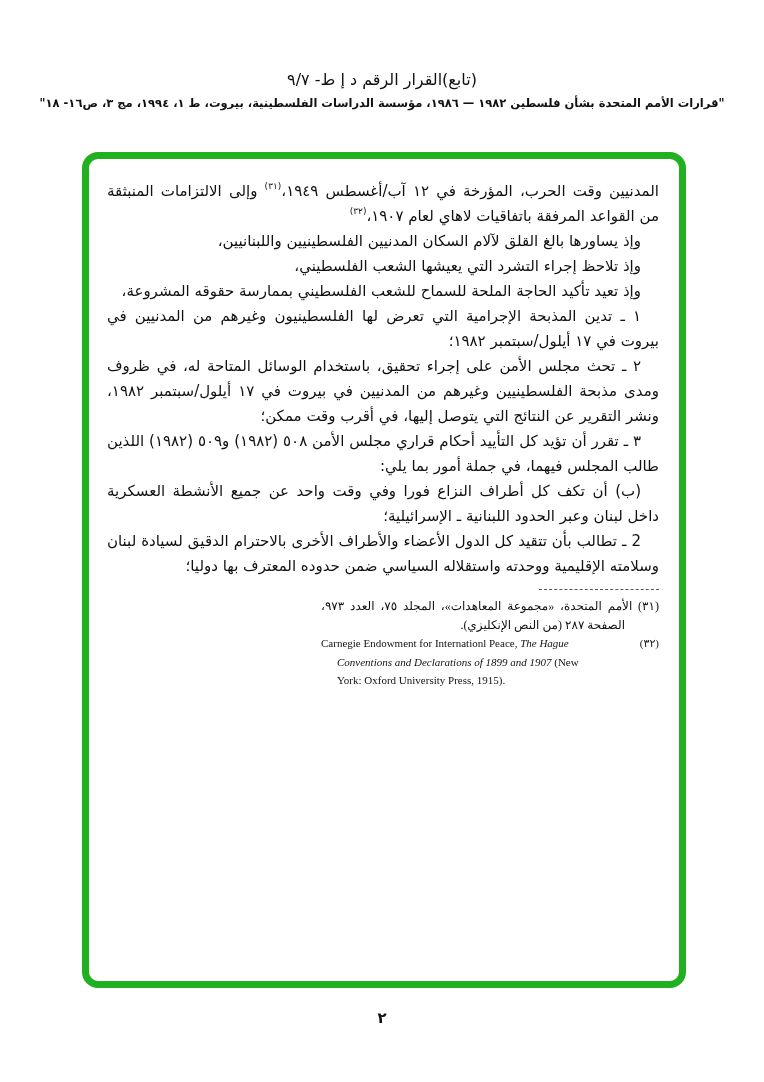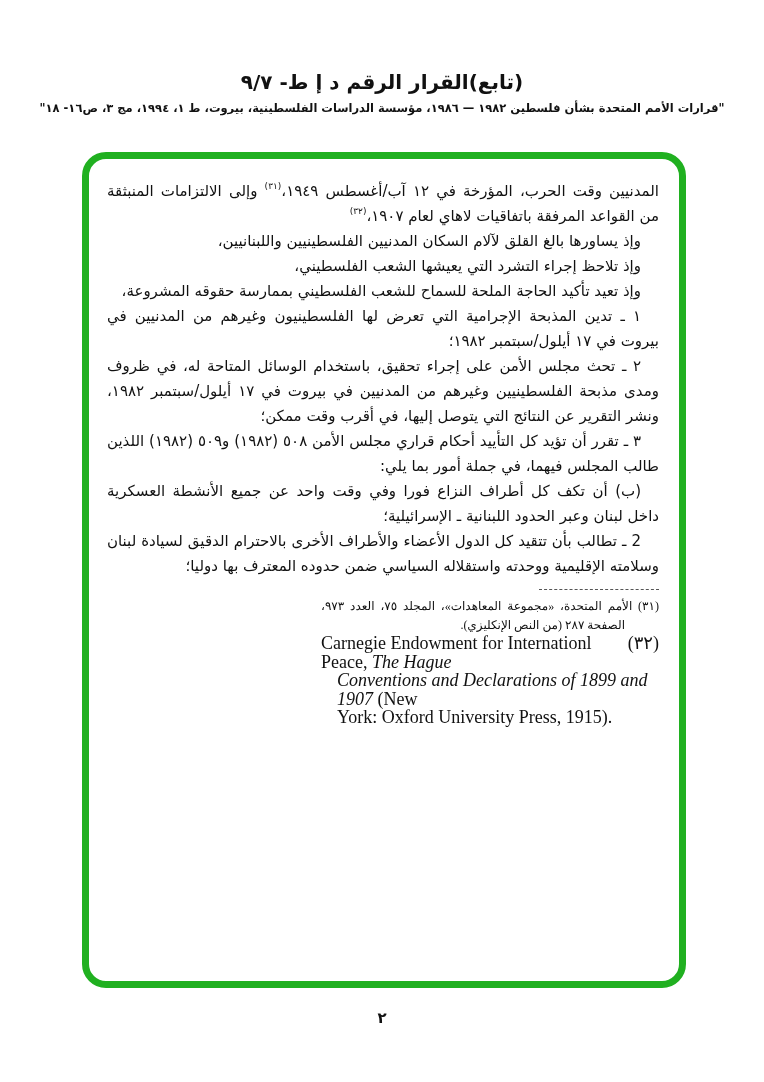--- a/index.html
+++ b/index.html
@@ -8,30 +8,30 @@
     position: relative;
     width: 764px;
     height: 1082px;
     font-family: "DejaVu Sans", sans-serif;
     color: #111111;
     overflow: hidden;
   }
 
   
   .header { position: absolute; top: 70px; left: 0; width: 100%; text-align: center; direction: rtl; }
-  .header-title { font-size: 20px; font-weight: bold; letter-spacing: 0; }
+  .header-title { font-size: 16px; font-weight: normal; letter-spacing: 0; }
   .header-source { margin-top: 7px; font-size: 11.5px; font-weight: bold; white-space: nowrap; }
 
   
   .content-box {
     position: absolute;
     left: 82px; top: 152px;
     width: 604px; height: 836px;
     border: 7px solid #20b020;
-    border-radius: 24px;
+    border-radius: 16px;
     background: #ffffff;
     padding: 20px 20px 0 18px;
     direction: rtl;
   }
 
   
   .body-text { font-size: 15px; line-height: 25px; text-align: justify; }
   .body-text p { margin: 0; }
   .body-text p.indent { text-indent: 18px; }
   .body-text .bold { font-weight: normal; }
@@ -50,21 +50,21 @@
     border-top: 1px dashed #555;
     margin: 0 0 7px auto;  
     height: 0;
   }
   .fn-ar {
     direction: rtl;
     text-align: justify;
     padding-right: 34px;
     text-indent: -34px;
   }
-  .fn-en { direction: ltr; font-size: 18px; }
+  .fn-en { direction: ltr; font-size: 11px; }
   .fn-en .fn-line1 { display: flex; justify-content: space-between; }
   .fn-en .fn-cont { padding-left: 16px; }
   .italic { font-style: italic; }
 
   
   .page-number {
     position: absolute;
     bottom: 55px; left: 0;
     width: 100%;
     text-align: center;

